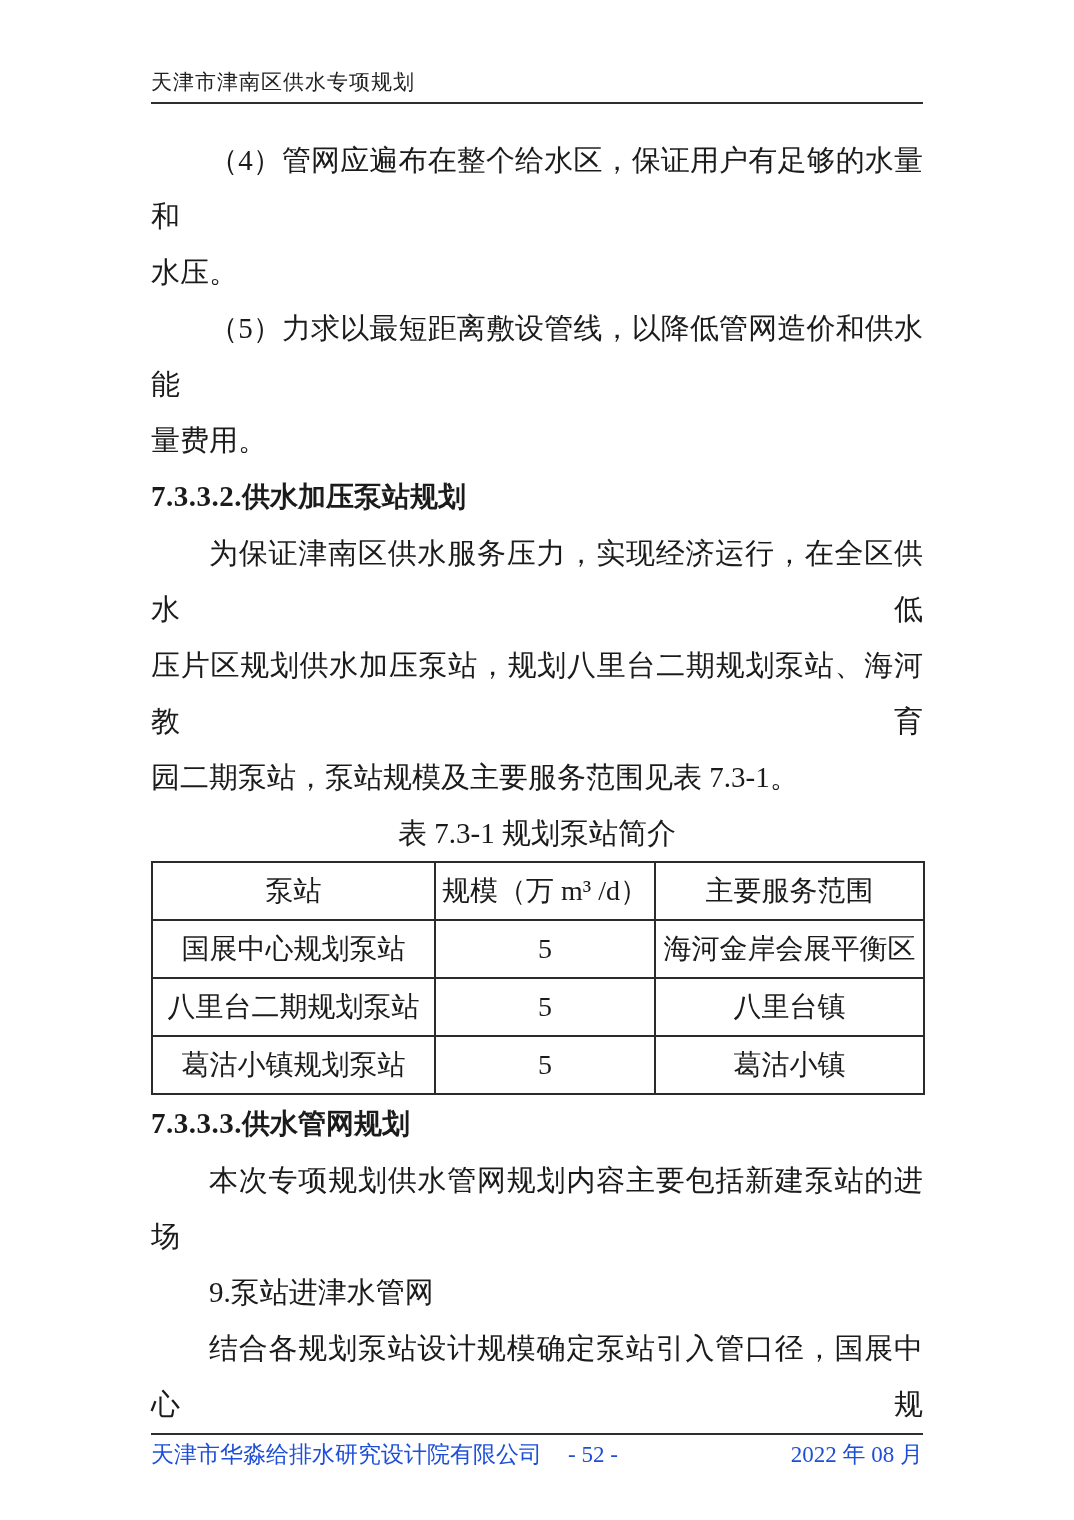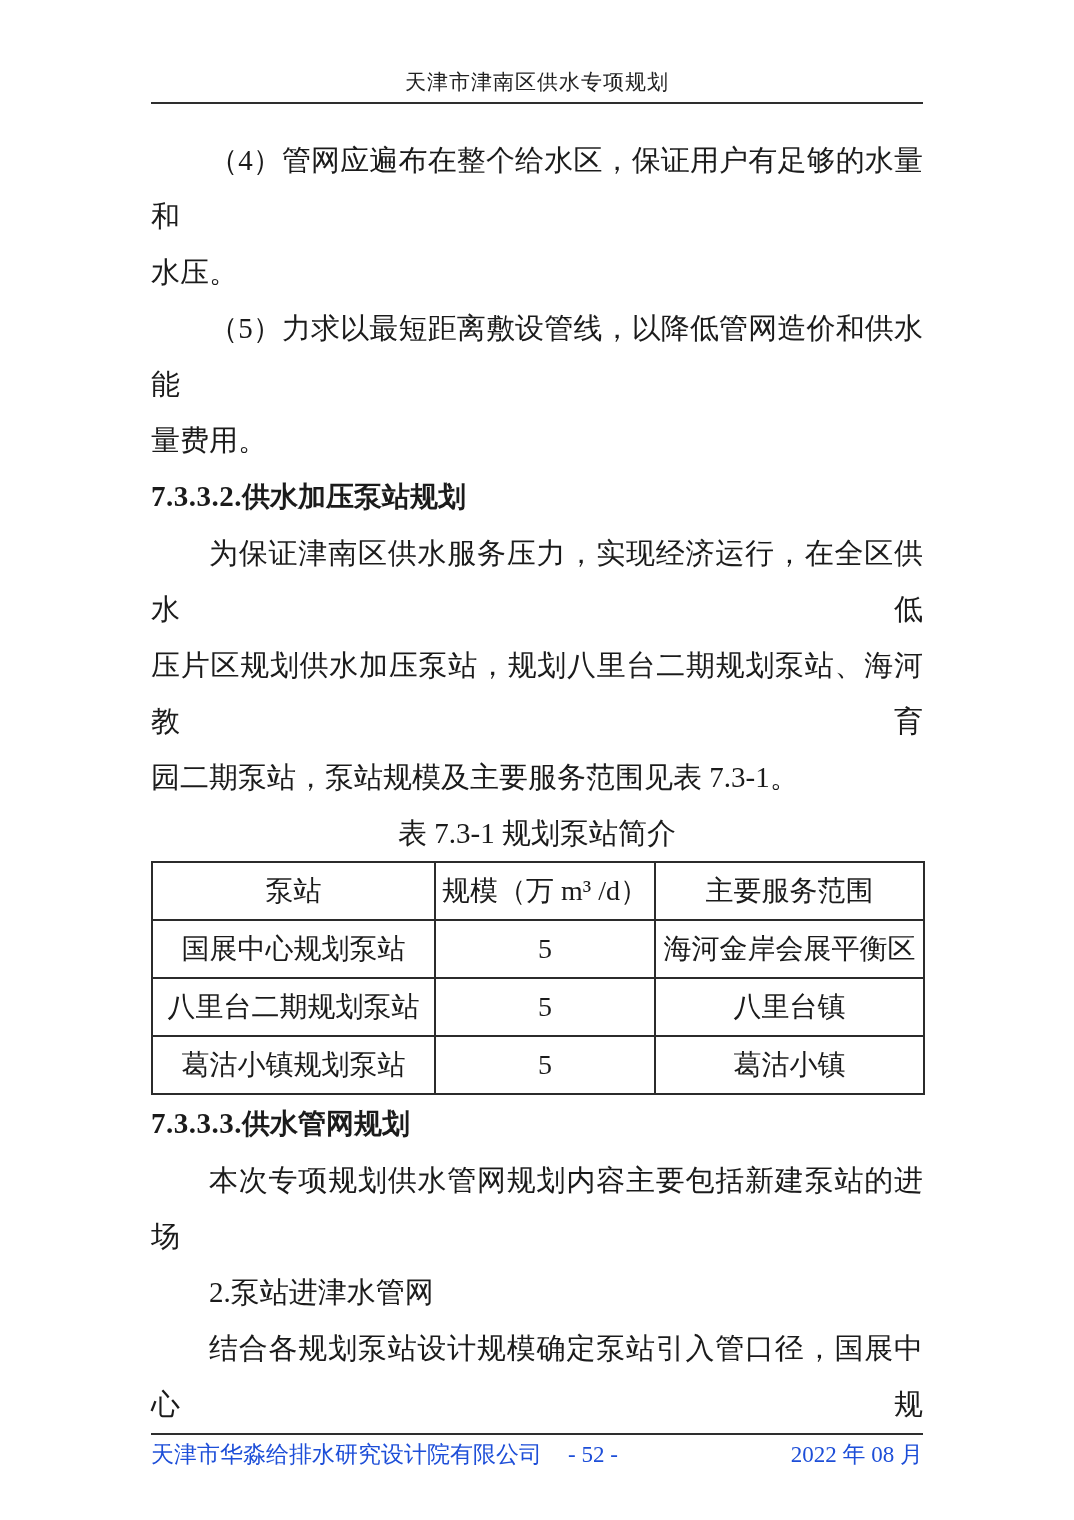--- a/index.html
+++ b/index.html
@@ -8,21 +8,20 @@
     width:1074px;height:1520px;
     background:#ffffff;
     box-sizing:border-box;
     padding:62px 151px 0 151px;
     font-family:"Liberation Serif","DejaVu Serif",serif;
     color:#1b1b1b;
     overflow:hidden;
   }
   .header{border-bottom:2px solid #2e2e2e;}
   .header-title{
-    text-align:center;
     font-size:21px;
     line-height:40px;
     letter-spacing:1px;
     color:#222;
   }
   .body{margin-top:28px;font-size:29px;line-height:56px;}
   .line{text-align:left;}
   .fill{text-align:justify;text-align-last:justify;}
   .indent{text-indent:58px;}
   .heading{font-weight:bold;line-height:56px;}
@@ -109,21 +108,21 @@
         <td>5</td>
         <td>葛沽小镇</td>
       </tr>
     </tbody>
       </table>
 
     <div class="heading"><span class="h-num">7.3.3.3.</span><span class="h-title">供水管网规划</span></div>
 
     <div class="line indent fill">本次专项规划供水管网规划内容主要包括新建泵站的进场</div>
 
-    <div class="line indent">2.泵站进津水管网</div>
+    <div class="line indent">9.泵站进津水管网</div>
 
 
     <div class="line indent fill">结合各规划泵站设计规模确定泵站引入管口径，国展中心规</div>
 
   </div>
 
   <div class="footer">
     <span>天津市华淼给排水研究设计院有限公司</span>
     <span class="page-num">- 52 -</span>
     <span class="spacer"></span>

